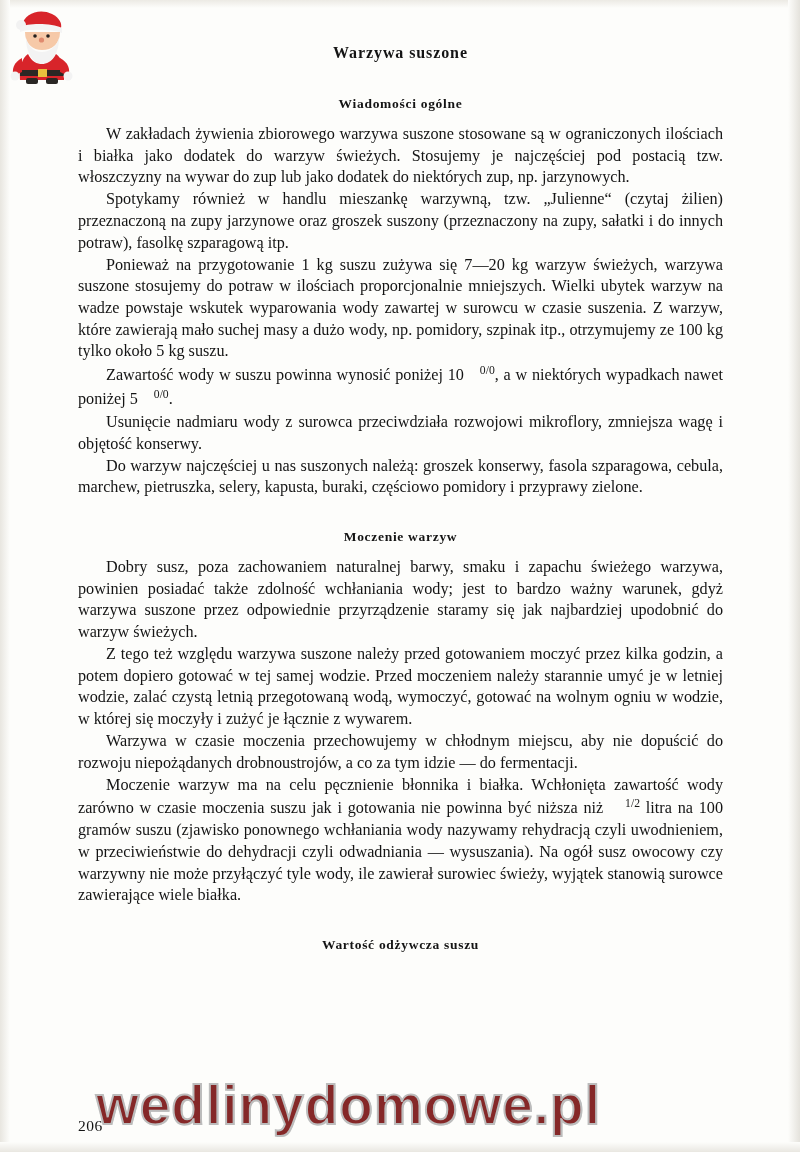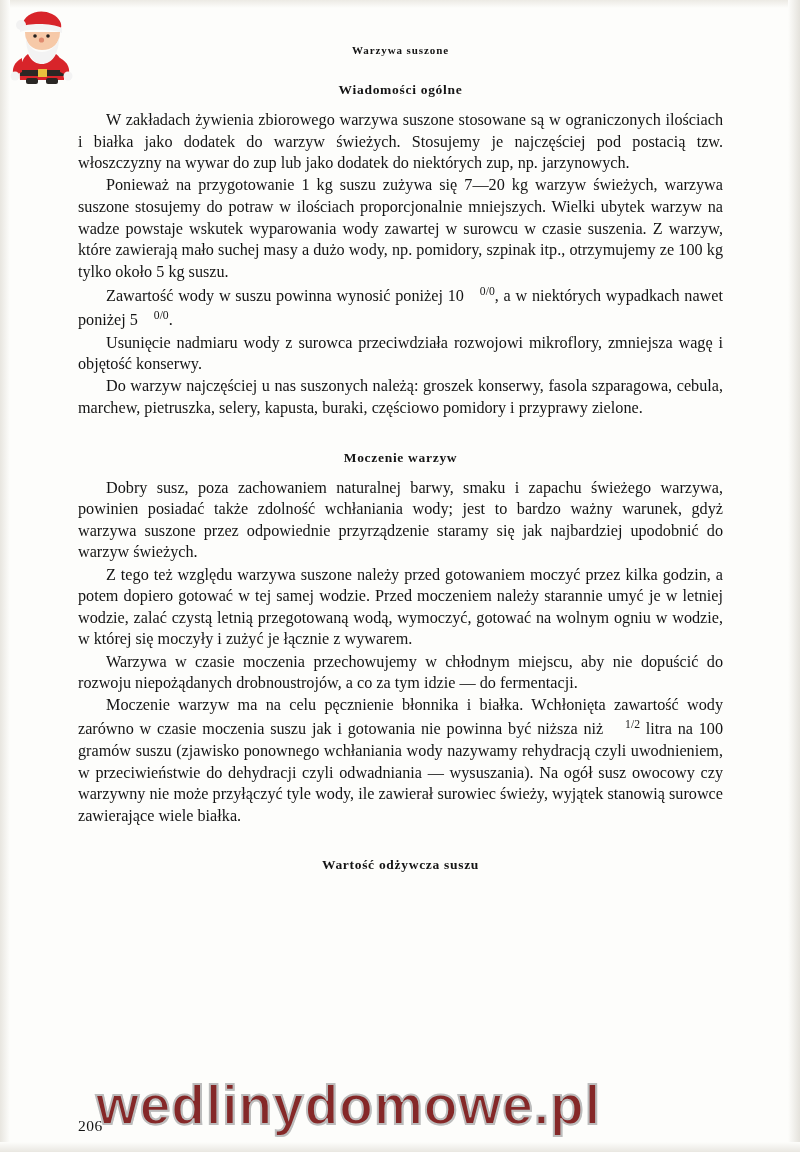--- a/index.html
+++ b/index.html
@@ -48,25 +48,25 @@
 
   
   .content {
     position: absolute;
     left: 78px;
     top: 44px;
     width: 645px;
   }
 
   h1.title {
-    font-size: 11px;
+    font-size: 16px;
     font-weight: bold;
     text-align: center;
     letter-spacing: 0.9px;
-    margin: 0 0 26px 0;
+    margin: 0 0 34px 0;
   }
 
   h2.subhead {
     font-size: 13.5px;
     font-weight: bold;
     text-align: center;
     letter-spacing: 0.7px;
     margin: 0 0 12px 0;
   }
 
@@ -161,20 +161,21 @@
       <rect x="38" y="72" width="12" height="6" rx="2" fill="#2a2724"></rect>
     </svg>
   </div>
 
   <div class="content">
 
     <h1 class="title">Warzywa suszone</h1>
 
     <h2 class="subhead">Wiadomości ogólne</h2>
     <p class="para">W zakładach żywienia zbiorowego warzywa suszone stosowane są w ograniczonych ilościach i białka jako dodatek do warzyw świeżych. Stosujemy je najczęściej pod postacią tzw. włoszczyzny na wywar do zup lub jako dodatek do niektórych zup, np. jarzynowych.</p>
+    <p class="para">Spotykamy również w handlu mieszankę warzywną, tzw. „Julienne“ (czytaj żilien) przeznaczoną na zupy jarzynowe oraz groszek suszony (przeznaczony na zupy, sałatki i do innych potraw), fasolkę szparagową itp.</p>
     <p class="para">Ponieważ na przygotowanie 1 kg suszu zużywa się 7—20 kg warzyw świeżych, warzywa suszone stosujemy do potraw w ilościach proporcjonalnie mniejszych. Wielki ubytek warzyw na wadze powstaje wskutek wyparowania wody zawartej w surowcu w czasie suszenia. Z warzyw, które zawierają mało suchej masy a dużo wody, np. pomidory, szpinak itp., otrzymujemy ze 100 kg tylko około 5 kg suszu.</p>
 
     <p class="para"><span>Zawartość wody w suszu powinna wynosić poniżej 10</span><span class="sup">0/0</span><span>, a w niektórych wypadkach nawet poniżej 5</span><span class="sup">0/0</span><span>.</span></p>
 
     <p class="para">Usunięcie nadmiaru wody z surowca przeciwdziała rozwojowi mikroflory, zmniejsza wagę i objętość konserwy.</p>
     <p class="para">Do warzyw najczęściej u nas suszonych należą: groszek konserwy, fasola szparagowa, cebula, marchew, pietruszka, selery, kapusta, buraki, częściowo pomidory i przyprawy zielone.</p>
 
     <h2 class="subhead spaced-top">Moczenie warzyw</h2>
     <p class="para">Dobry susz, poza zachowaniem naturalnej barwy, smaku i zapachu świeżego warzywa, powinien posiadać także zdolność wchłaniania wody; jest to bardzo ważny warunek, gdyż warzywa suszone przez odpowiednie przyrządzenie staramy się jak najbardziej upodobnić do warzyw świeżych.</p>
     <p class="para">Z tego też względu warzywa suszone należy przed gotowaniem moczyć przez kilka godzin, a potem dopiero gotować w tej samej wodzie. Przed moczeniem należy starannie umyć je w letniej wodzie, zalać czystą letnią przegotowaną wodą, wymoczyć, gotować na wolnym ogniu w wodzie, w której się moczyły i zużyć je łącznie z wywarem.</p>

